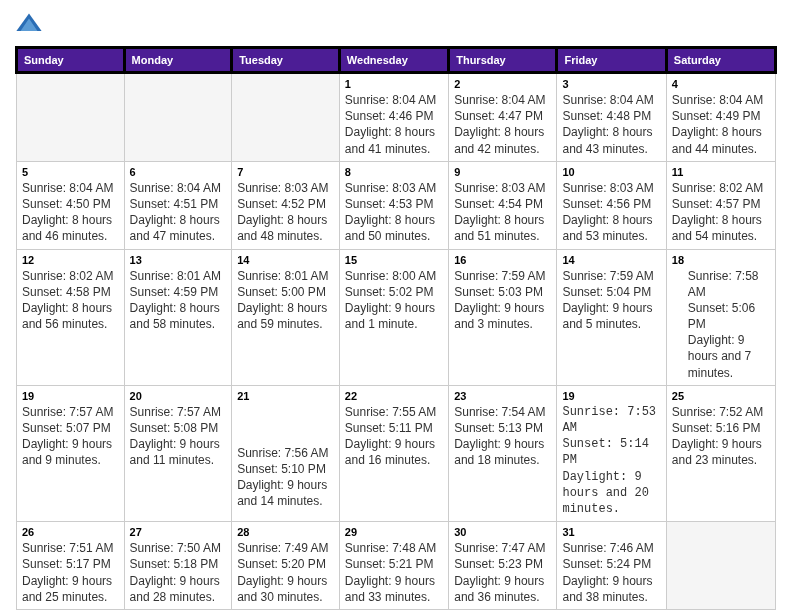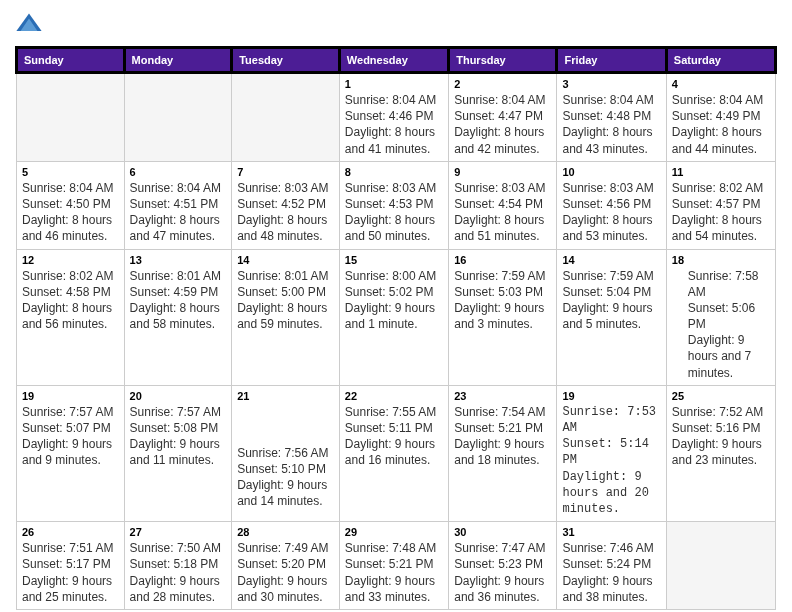--- a/index.html
+++ b/index.html
@@ -259,21 +259,21 @@
           </td>
           <td>
             <div class="day-number">22</div>
             <div class="day-info" style="white-space: pre-line;">Sunrise: 7:55 AM
 Sunset: 5:11 PM
 Daylight: 9 hours and 16 minutes.</div>
           </td>
           <td>
             <div class="day-number">23</div>
             <div class="day-info" style="white-space: pre-line;">Sunrise: 7:54 AM
-Sunset: 5:21 PM
+Sunset: 5:13 PM
 Daylight: 9 hours and 18 minutes.</div>
           </td>
           <td>
             <div class="day-number">19</div>
             <div class="day-info" style="white-space: pre-line; font-family: Liberation Mono, monospace;">Sunrise: 7:53 AM
 Sunset: 5:14 PM
 Daylight: 9 hours and 20 minutes.</div>
           </td>
           <td>
             <div class="day-number">25</div>

